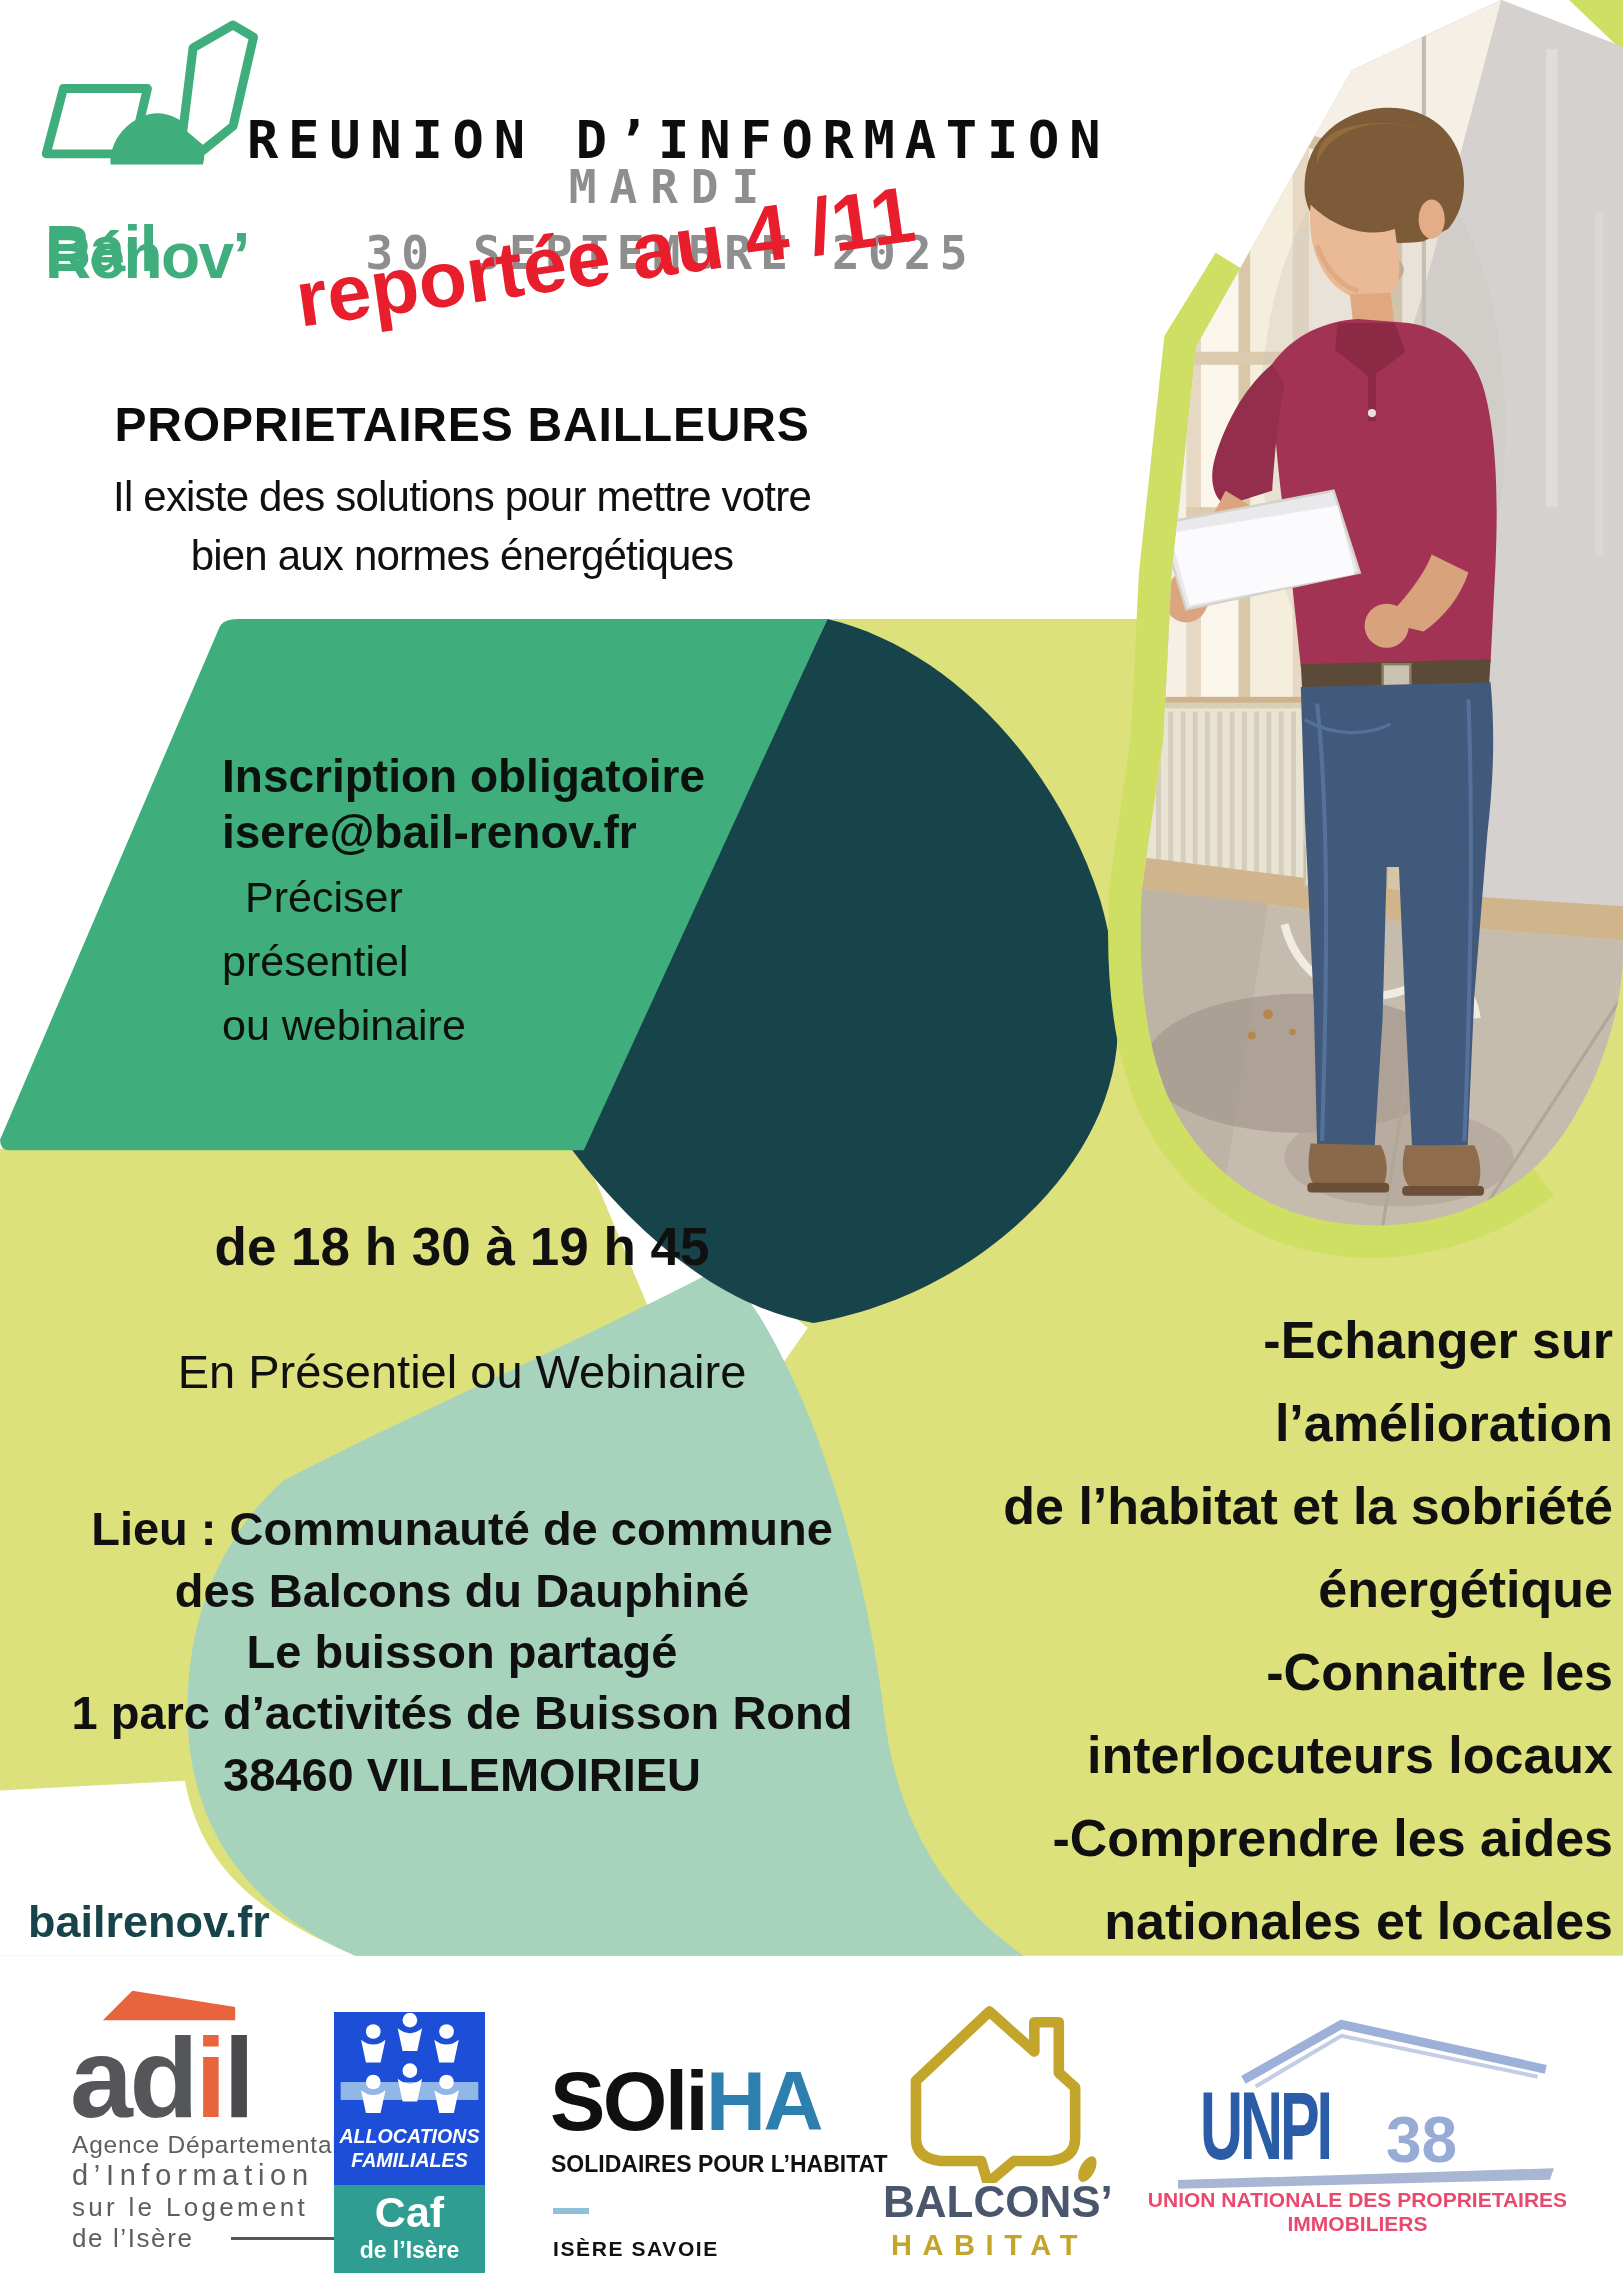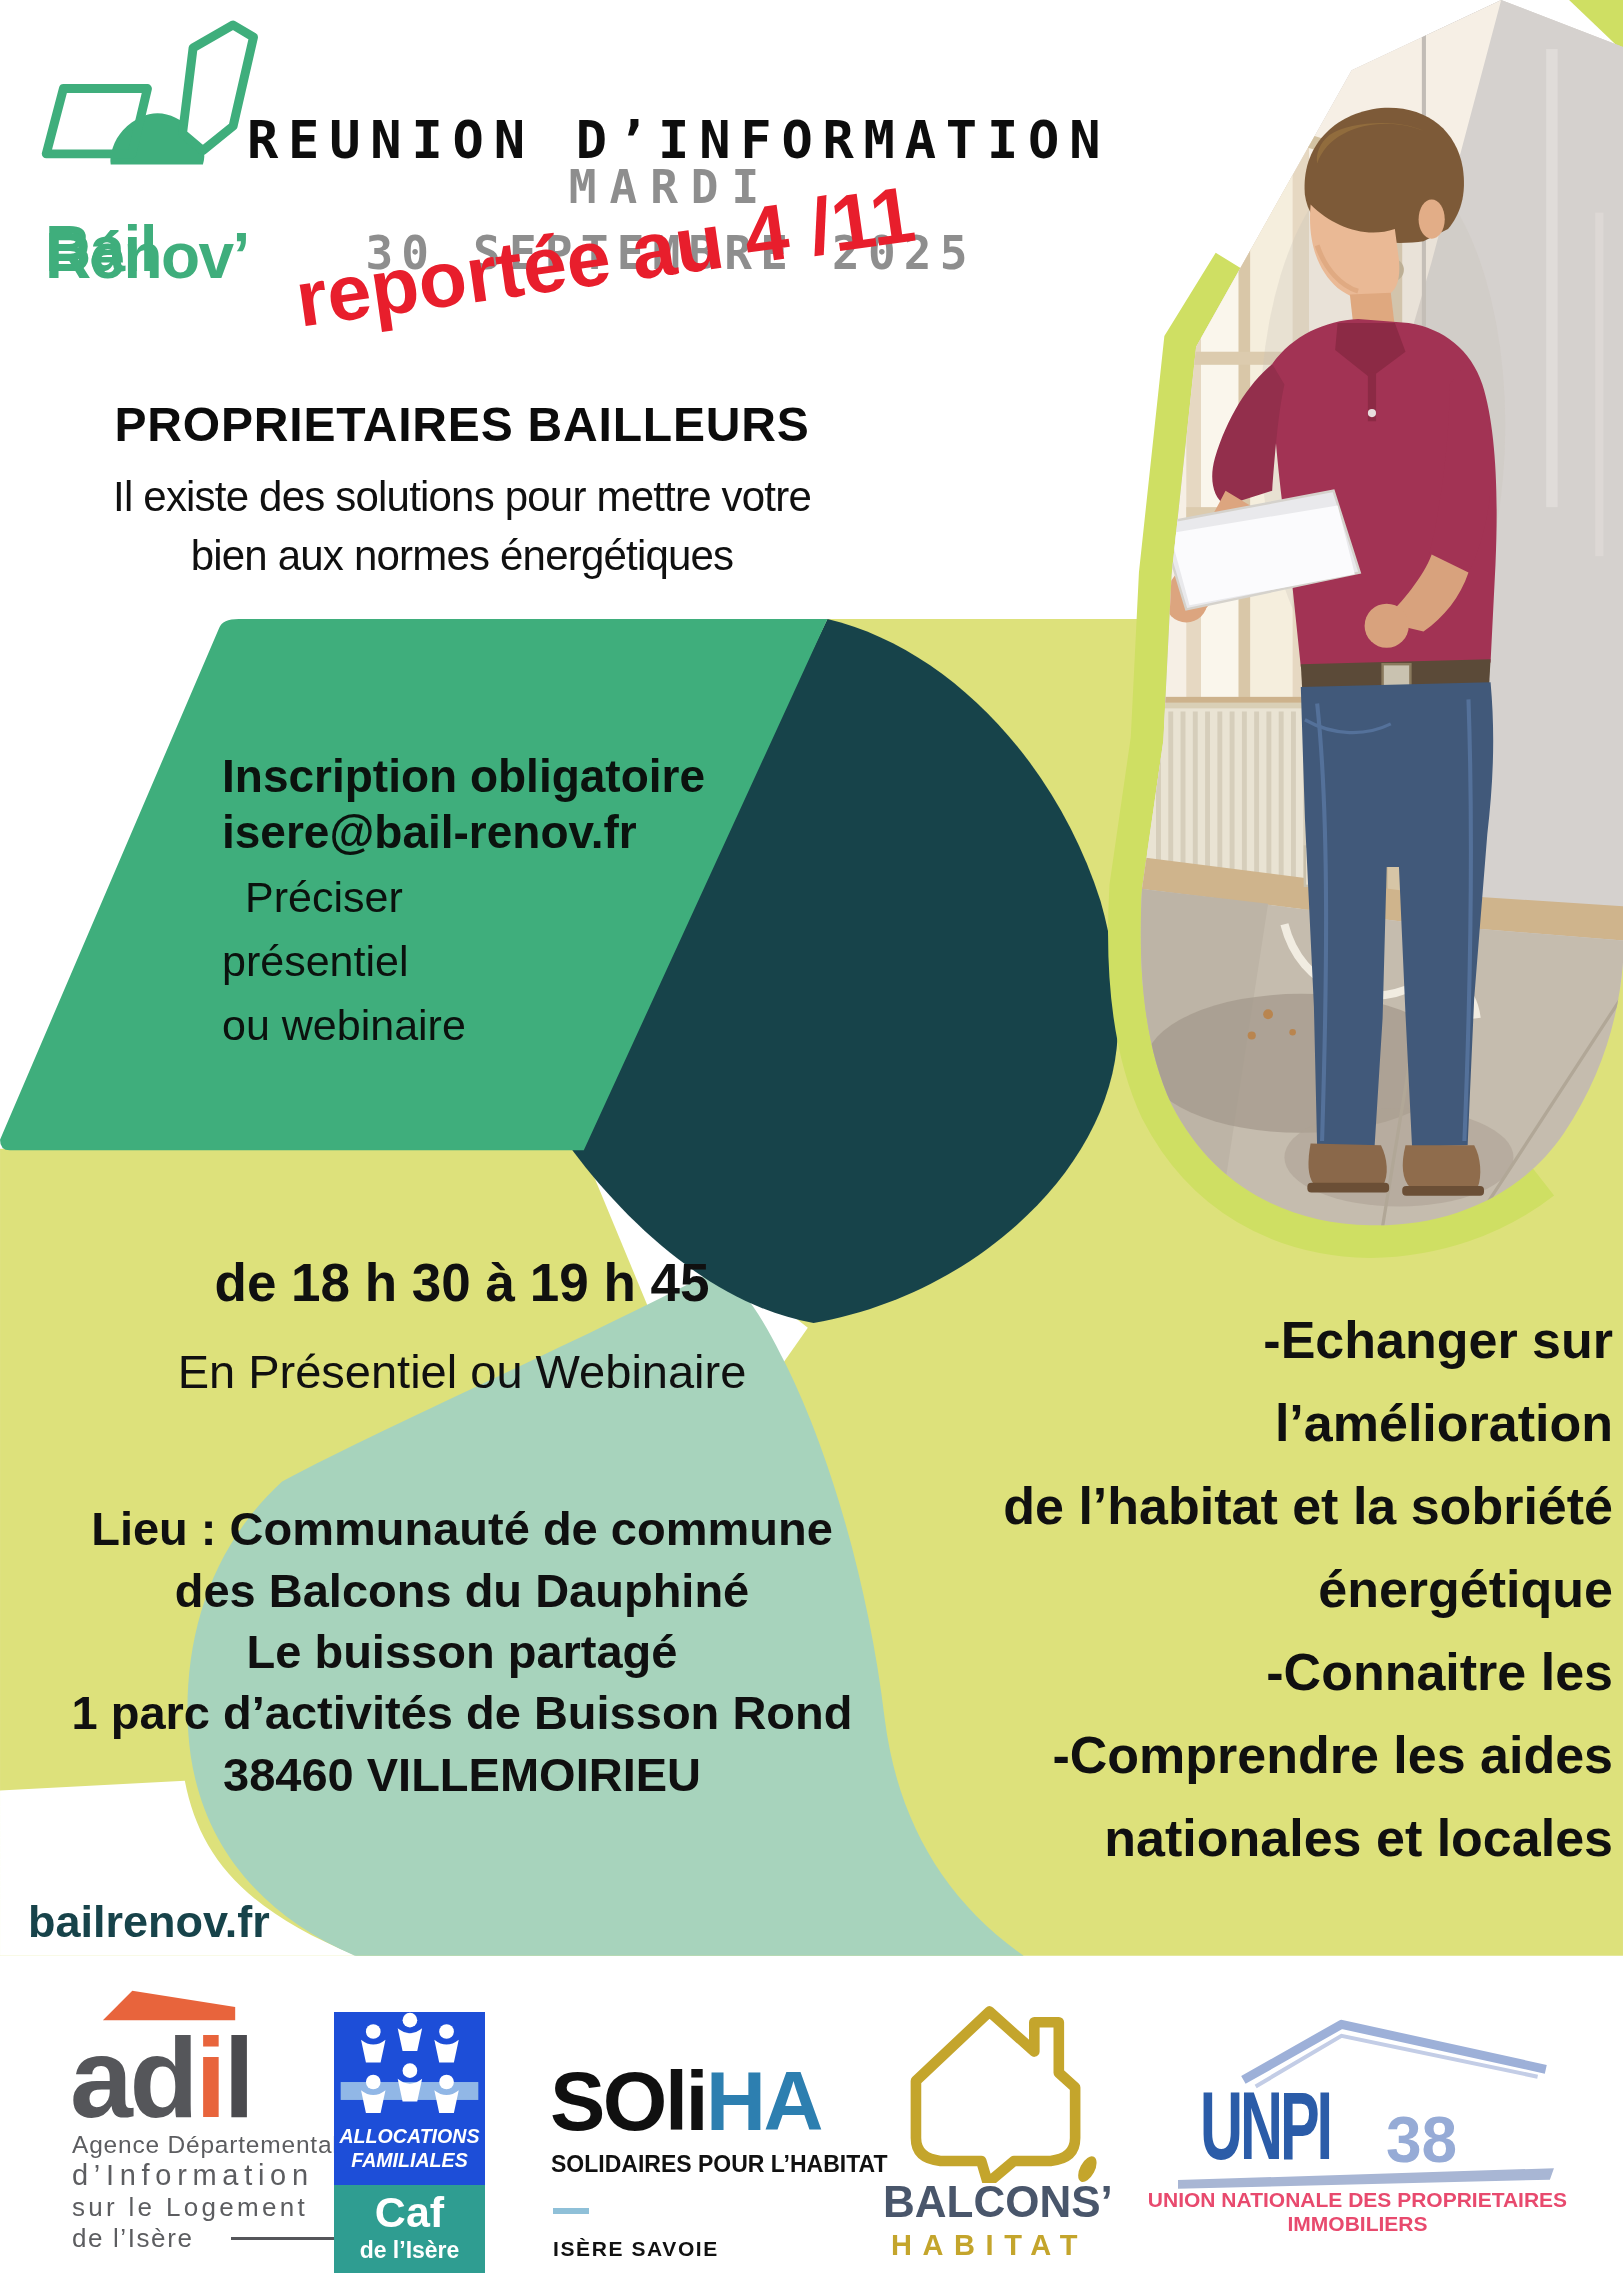--- a/index.html
+++ b/index.html
@@ -117,35 +117,36 @@
   <div class="abs ctr b" style="left:0;top:397px;width:924px;font-size:48px;letter-spacing:0.8px;color:#0c0c0c;">PROPRIETAIRES  BAILLEURS</div>
   <div class="abs ctr" style="left:0;top:473px;width:924px;font-size:42px;letter-spacing:-0.8px;">Il existe des solutions pour mettre votre</div>
   <div class="abs ctr" style="left:0;top:532px;width:924px;font-size:42px;letter-spacing:-0.8px;">bien aux normes énergétiques</div>
 
   <div class="abs b" style="left:222px;top:749px;font-size:46px;color:#0b120e;">Inscription obligatoire</div>
   <div class="abs b" style="left:222px;top:805px;font-size:46px;color:#0b120e;">isere@bail-renov.fr</div>
   <div class="abs" style="left:222px;top:873px;font-size:43px;color:#0b120e;margin-left:23px;">Préciser</div>
   <div class="abs" style="left:222px;top:937px;font-size:43px;color:#0b120e;">présentiel</div>
   <div class="abs" style="left:222px;top:1001px;font-size:43px;color:#0b120e;">ou webinaire</div>
 
-  <div class="abs ctr b" style="left:0;top:1252px;width:924px;font-size:53px;">de  18 h 30 à 19 h 45</div>
+  <div class="abs ctr b" style="left:0;top:1216px;width:924px;font-size:53px;">de  18 h 30 à 19 h 45</div>
   <div class="abs ctr" style="left:0;top:1344px;width:924px;font-size:47px;">En Présentiel ou Webinaire</div>
 
   <div class="abs ctr b" style="left:0;top:1501px;width:924px;font-size:47px;">Lieu : Communauté de commune</div>
   <div class="abs ctr b" style="left:0;top:1563px;width:924px;font-size:47px;">des Balcons du Dauphiné</div>
   <div class="abs ctr b" style="left:0;top:1624px;width:924px;font-size:47px;">Le buisson partagé</div>
   <div class="abs ctr b" style="left:0;top:1685px;width:924px;font-size:47px;">1 parc d’activités de Buisson Rond</div>
   <div class="abs ctr b" style="left:0;top:1747px;width:924px;font-size:47px;">38460 VILLEMOIRIEU</div>
 
   <div class="abs b" style="left:951px;top:1299px;width:662px;font-size:52px;line-height:83px;text-align:right;">
     <div>-Echanger sur</div>
     <div>l’amélioration</div>
     <div>de l’habitat et la sobriété</div>
     <div>énergétique</div>
     <div>-Connaitre les</div>
+    <div>interlocuteurs locaux</div>
     <div>-Comprendre les aides</div>
     <div>nationales et locales</div>
   </div>
 
   <div class="abs b" style="left:28px;top:1896px;font-size:45px;color:#17434a;">bailrenov.fr</div>
 
   <svg class="abs" style="left:98px;top:1984px;width:147px;height:38px" viewBox="0 0 180 46">
     <polygon points="6,44 42,8 168,28 168,44" fill="#e8643c"></polygon>
   </svg>
   <div class="abs b" style="left:70px;top:2013px;font-size:113px;letter-spacing:-3.3px;color:#55565a;">

